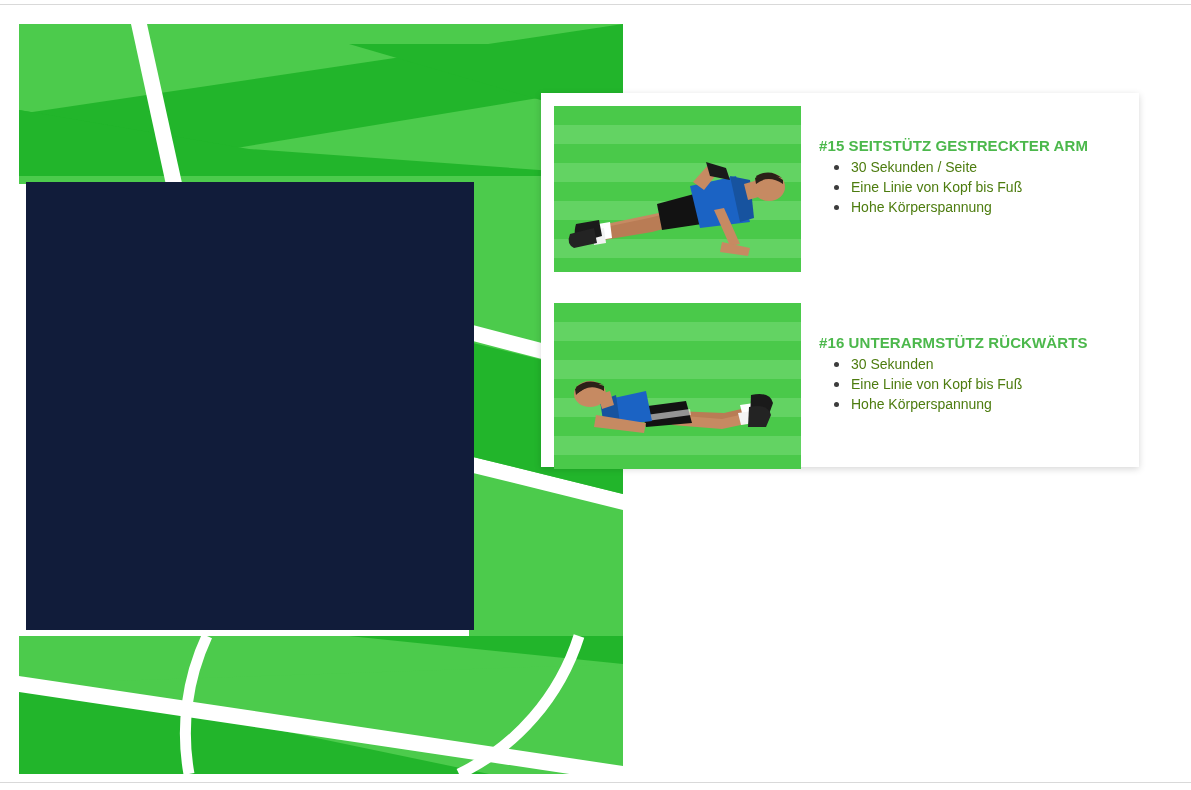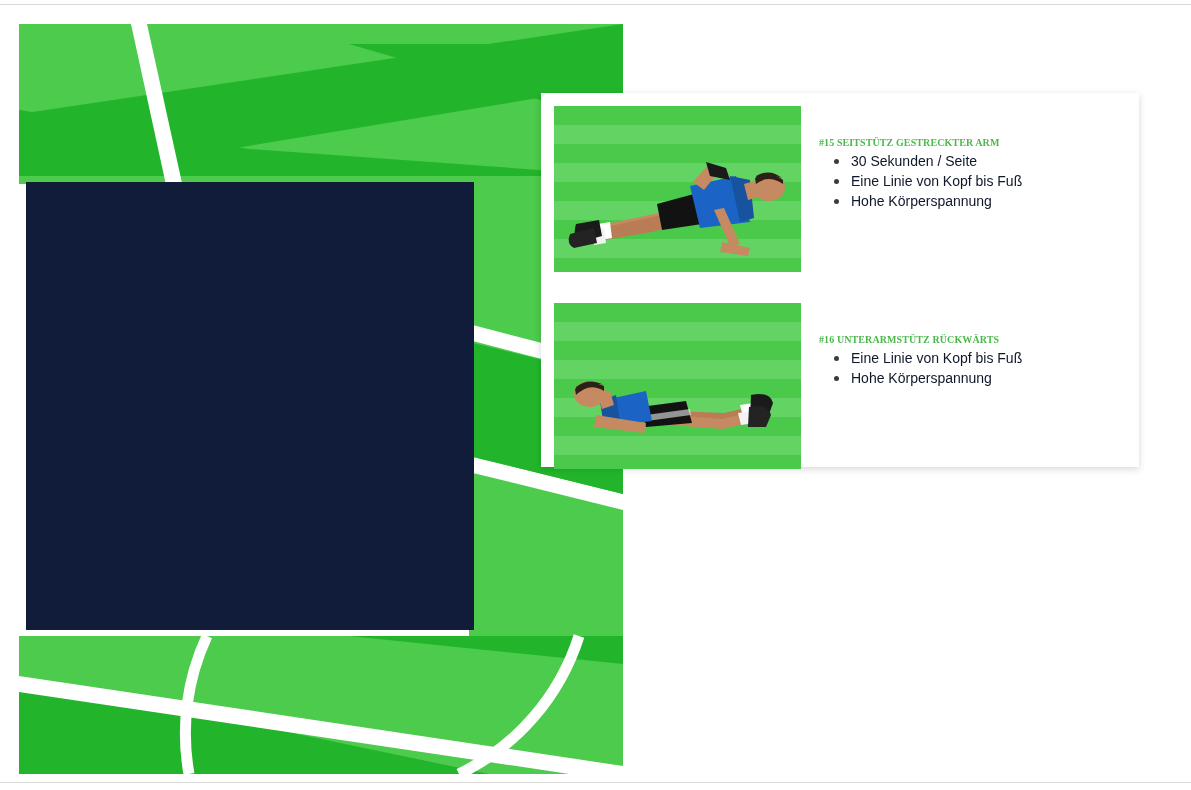--- a/index.html
+++ b/index.html
@@ -135,39 +135,39 @@
     flex: 0 0 auto;
   }
   .ex-photo svg { display: block; width: 100%; height: 100%; }
 
   .ex-text {
     padding-left: 18px;
     padding-top: 31px;
     flex: 1 1 auto;
   }
   .ex-title {
-    font-family: Liberation Serif, serif;
+    font-family: Liberation Sans, sans-serif;
     font-weight: bold;
-    font-size: 10px;
+    font-size: 15px;
     letter-spacing: 0.1px;
     color: #4cb84c;
     text-transform: uppercase;
     white-space: nowrap;
   }
   .ex-list {
     margin: 3px 0 0 0;
     padding-left: 32px;
     list-style: none;
   }
   .ex-list li {
     position: relative;
     font-family: "Liberation Sans", sans-serif;
     font-size: 14px;
     line-height: 20px;
-    color: #0f172a;
+    color: #4d7c0f;
     white-space: nowrap;
   }
   .ex-list li::before {
     content: "";
     position: absolute;
     left: -17px;
     top: 8px;
     width: 5px;
     height: 5px;
     border-radius: 50%;
@@ -348,20 +348,21 @@
             <path d="M44 92 L56 88 L60 102 L48 106 Z" fill="#c68a62"></path>
             <ellipse cx="36" cy="91" rx="16" ry="13" fill="#c68a62"></ellipse>
             <path d="M22 84 Q34 74 50 82 Q40 78 24 90 Z" fill="#2b2118"></path>
             <path d="M21 86 Q33 75 50 83 L50 88 Q35 79 22 92 Z" fill="#2b2118"></path>
           </g>
         </svg>
       </div>
       <div class="ex-text">
         <div class="ex-title">#16 UNTERARMSTÜTZ RÜCKWÄRTS</div>
         <ul class="ex-list">
+          <li>30 Sekunden</li>
           <li>Eine Linie von Kopf bis Fuß</li>
           <li>Hohe Körperspannung</li>
         </ul>
       </div>
     </div>
 
   </div>
 </div>
 
 </body></html>

